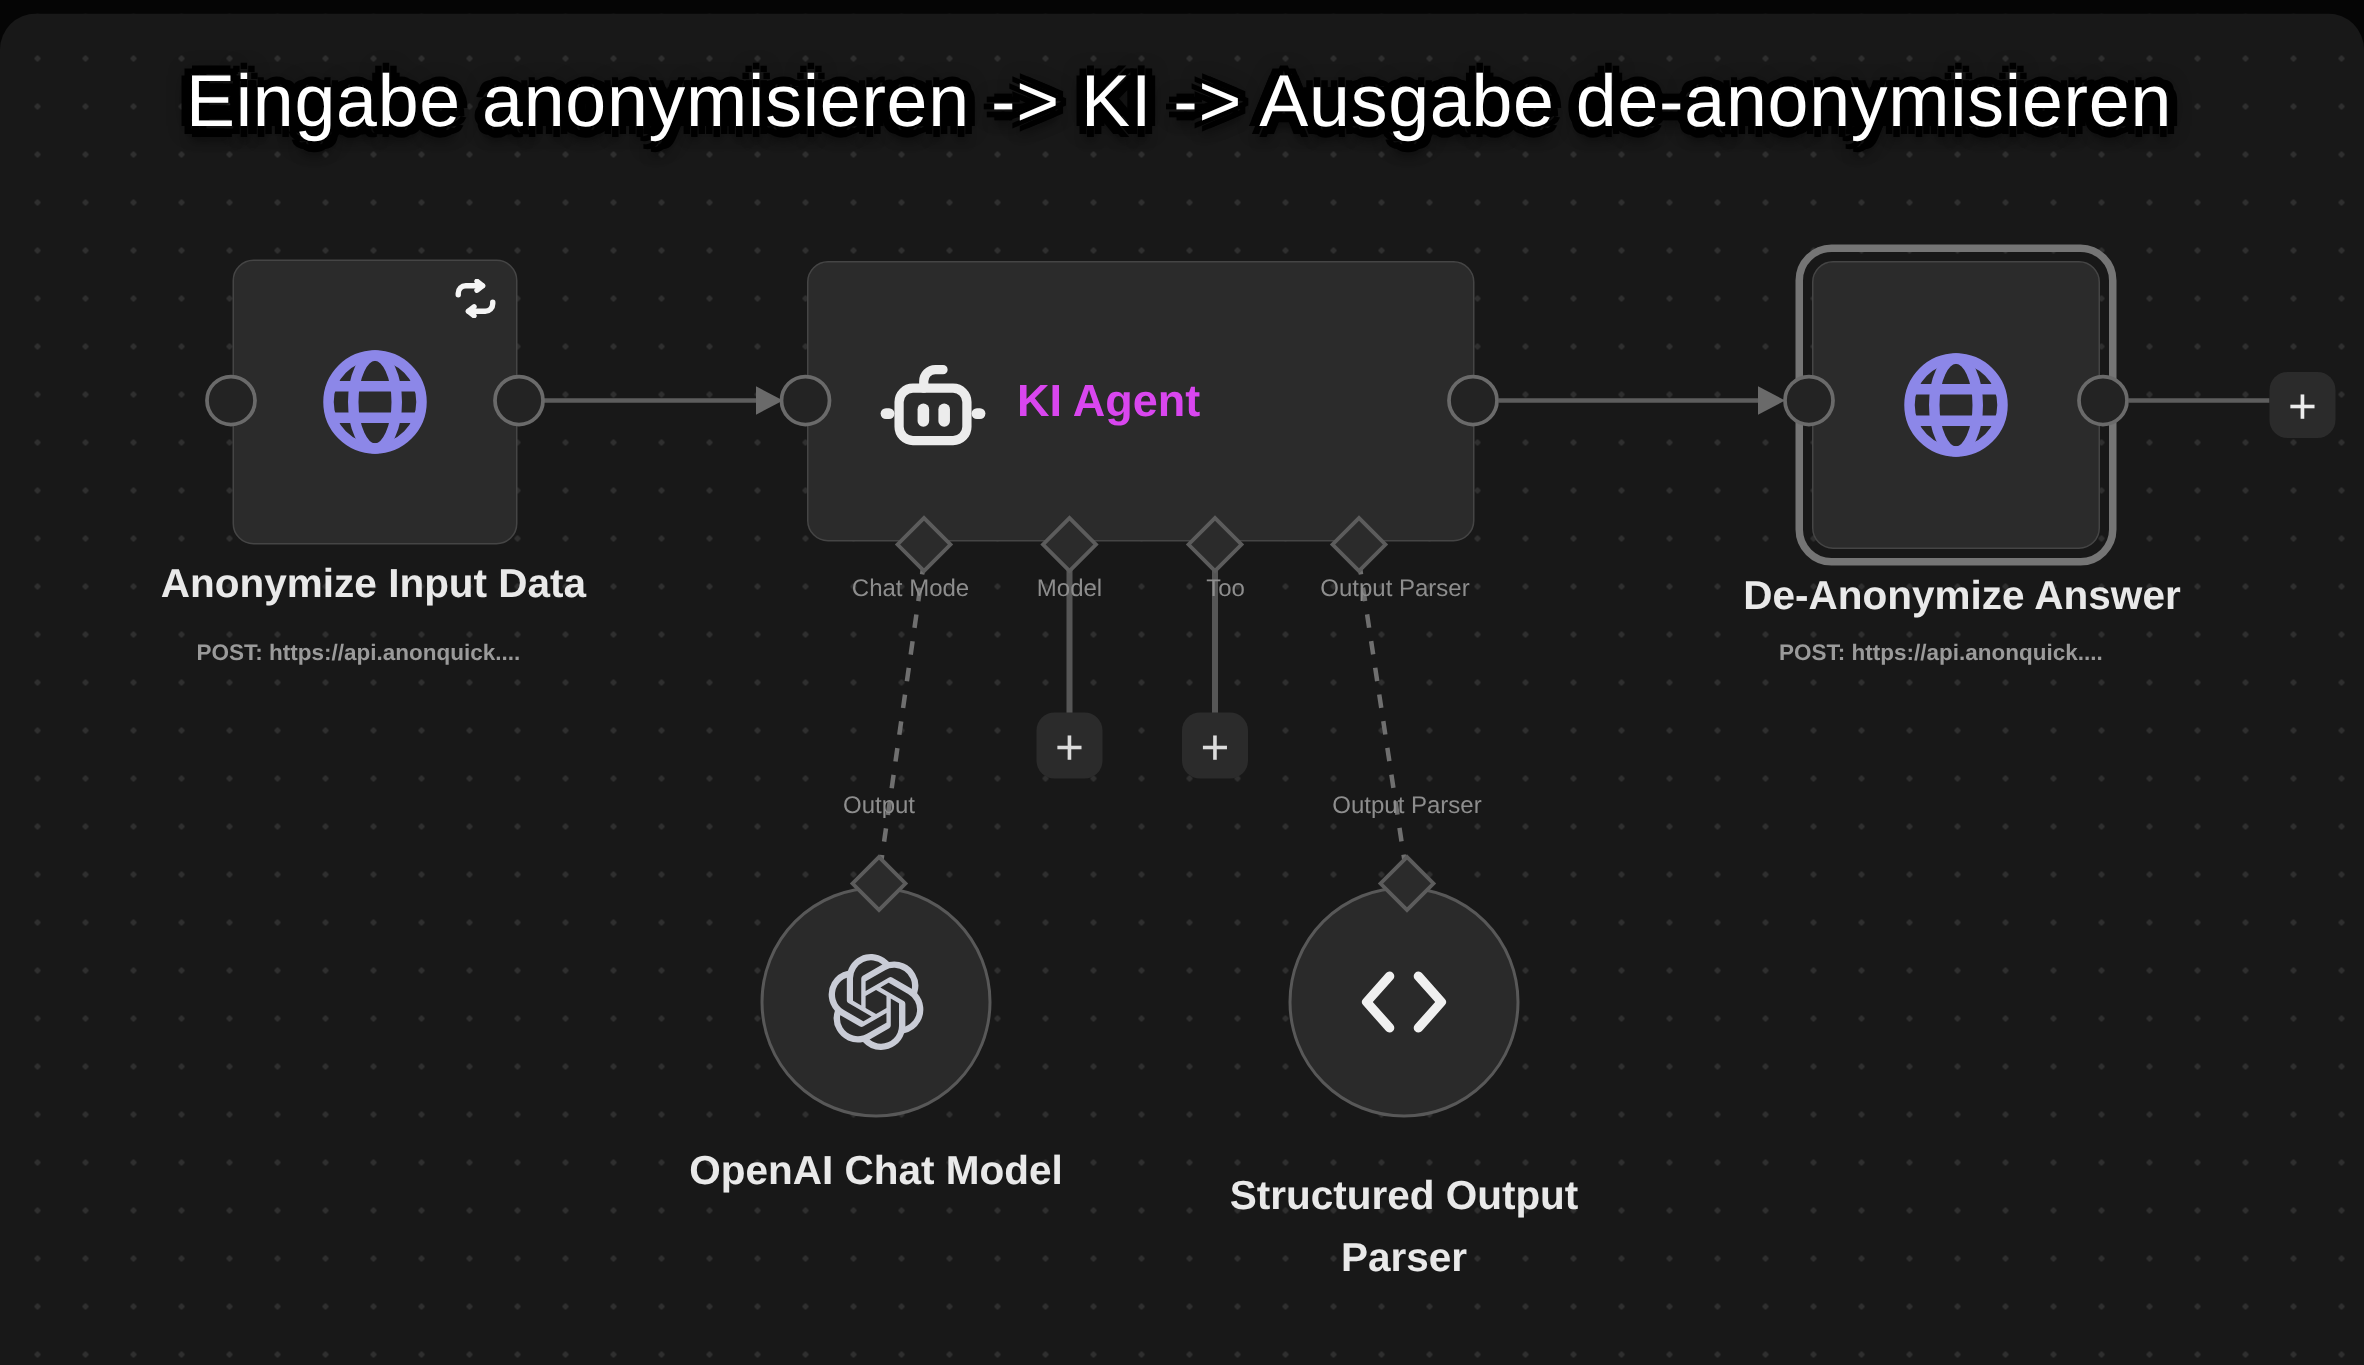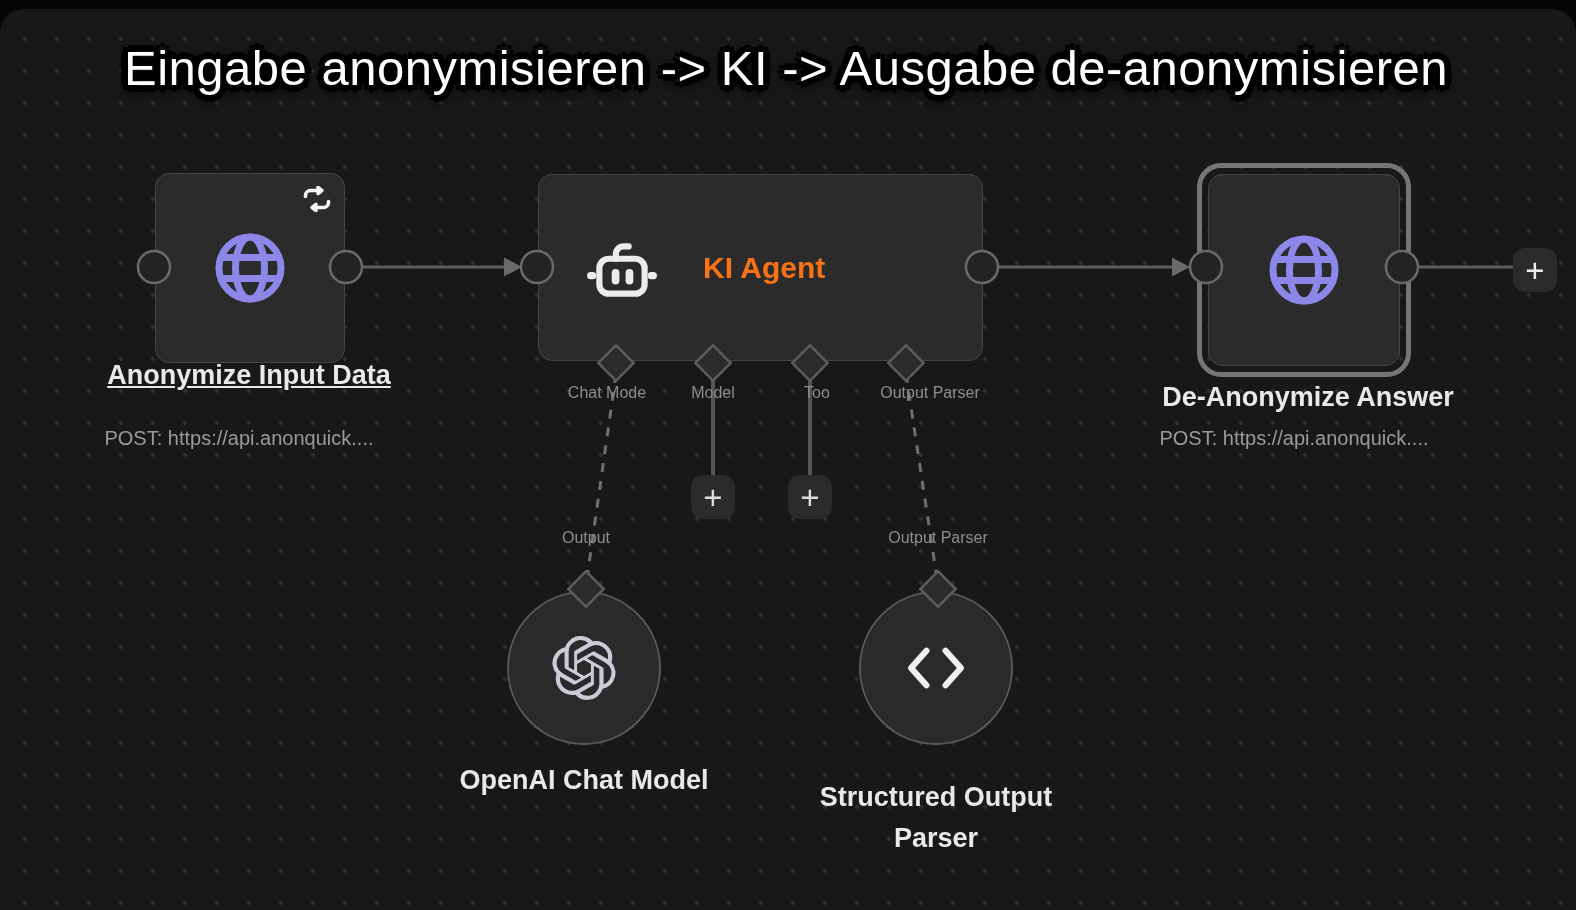--- a/index.html
+++ b/index.html
@@ -22,23 +22,23 @@
            border:2px solid #585858;display:flex;align-items:center;justify-content:center;cursor:pointer;}
   #circle-openai{left:507px;top:591px;}
   #circle-parser{left:859px;top:591px;}
 
   .badge{position:absolute;right:12px;top:12px;}
 
   #overlay{position:absolute;left:0;top:0;width:1576px;height:910px;pointer-events:none;}
 
   .lbl{position:absolute;transform:translateX(-50%);white-space:nowrap;}
   .node-title{font-size:27px;font-weight:600;color:#e9e9e9;}
-  .node-sub{font-size:20px;font-weight:400;color:#9a9a9a;}
+  .node-sub{font-size:15px;font-weight:700;color:#9a9a9a;}
   .port-lbl{font-size:16px;color:#8d8d8d;}
-  .agent-title{font-size:30px;font-weight:600;color:#f97316;margin-left:44px;}
+  .agent-title{font-size:30px;font-weight:600;color:#d946ef;margin-left:19px;}
 
   #sticky-title{position:absolute;left:786px;top:40px;transform:translateX(-50%);
     font-size:49px;font-weight:400;color:#fff;white-space:nowrap;letter-spacing:.5px;cursor:pointer;
     text-shadow:-5px -5px 0 #000,5px -5px 0 #000,-5px 5px 0 #000,5px 5px 0 #000,
                 -7px 0 0 #000,7px 0 0 #000,0 -7px 0 #000,0 7px 0 #000,
                 0 9px 7px rgba(0,0,0,.6),0 0 14px rgba(0,0,0,.9);}
 
   .plus{position:absolute;width:44px;height:44px;border-radius:12px;background:#2b2b2b;
         color:#dcdcdc;display:flex;align-items:center;justify-content:center;
         font-size:33px;font-weight:400;line-height:1;cursor:pointer;}
@@ -149,21 +149,21 @@
           <rect x="-12.5" y="-12.5" width="25" height="25" transform="translate(713,363) rotate(45)"></rect>
           <rect x="-12.5" y="-12.5" width="25" height="25" transform="translate(810,363) rotate(45)"></rect>
           <rect x="-12.5" y="-12.5" width="25" height="25" transform="translate(906,363) rotate(45)"></rect>
           <rect x="-12.5" y="-12.5" width="25" height="25" transform="translate(586,589) rotate(45)"></rect>
           <rect x="-12.5" y="-12.5" width="25" height="25" transform="translate(938,589) rotate(45)"></rect>
         </g>
       </svg>
 
       <div id="sticky-title">Eingabe anonymisieren -&gt; KI -&gt; Ausgabe de-anonymisieren</div>
 
-      <div class="lbl node-title" style="left:249px;top:360px;text-decoration:underline;">Anonymize Input Data</div>
+      <div class="lbl node-title" style="left:249px;top:374px;">Anonymize Input Data</div>
       <div class="lbl node-sub" style="left:239px;top:427px;">POST: https://api.anonquick....</div>
 
       <div class="lbl port-lbl" style="left:607px;top:384px;">Chat Mode</div>
       <div class="lbl port-lbl" style="left:713px;top:384px;">Model</div>
       <div class="lbl port-lbl" style="left:817px;top:384px;">Too</div>
       <div class="lbl port-lbl" style="left:930px;top:384px;">Output Parser</div>
 
       <div class="lbl port-lbl" style="left:586px;top:529px;">Output</div>
       <div class="lbl port-lbl" style="left:938px;top:529px;">Output Parser</div>
 

